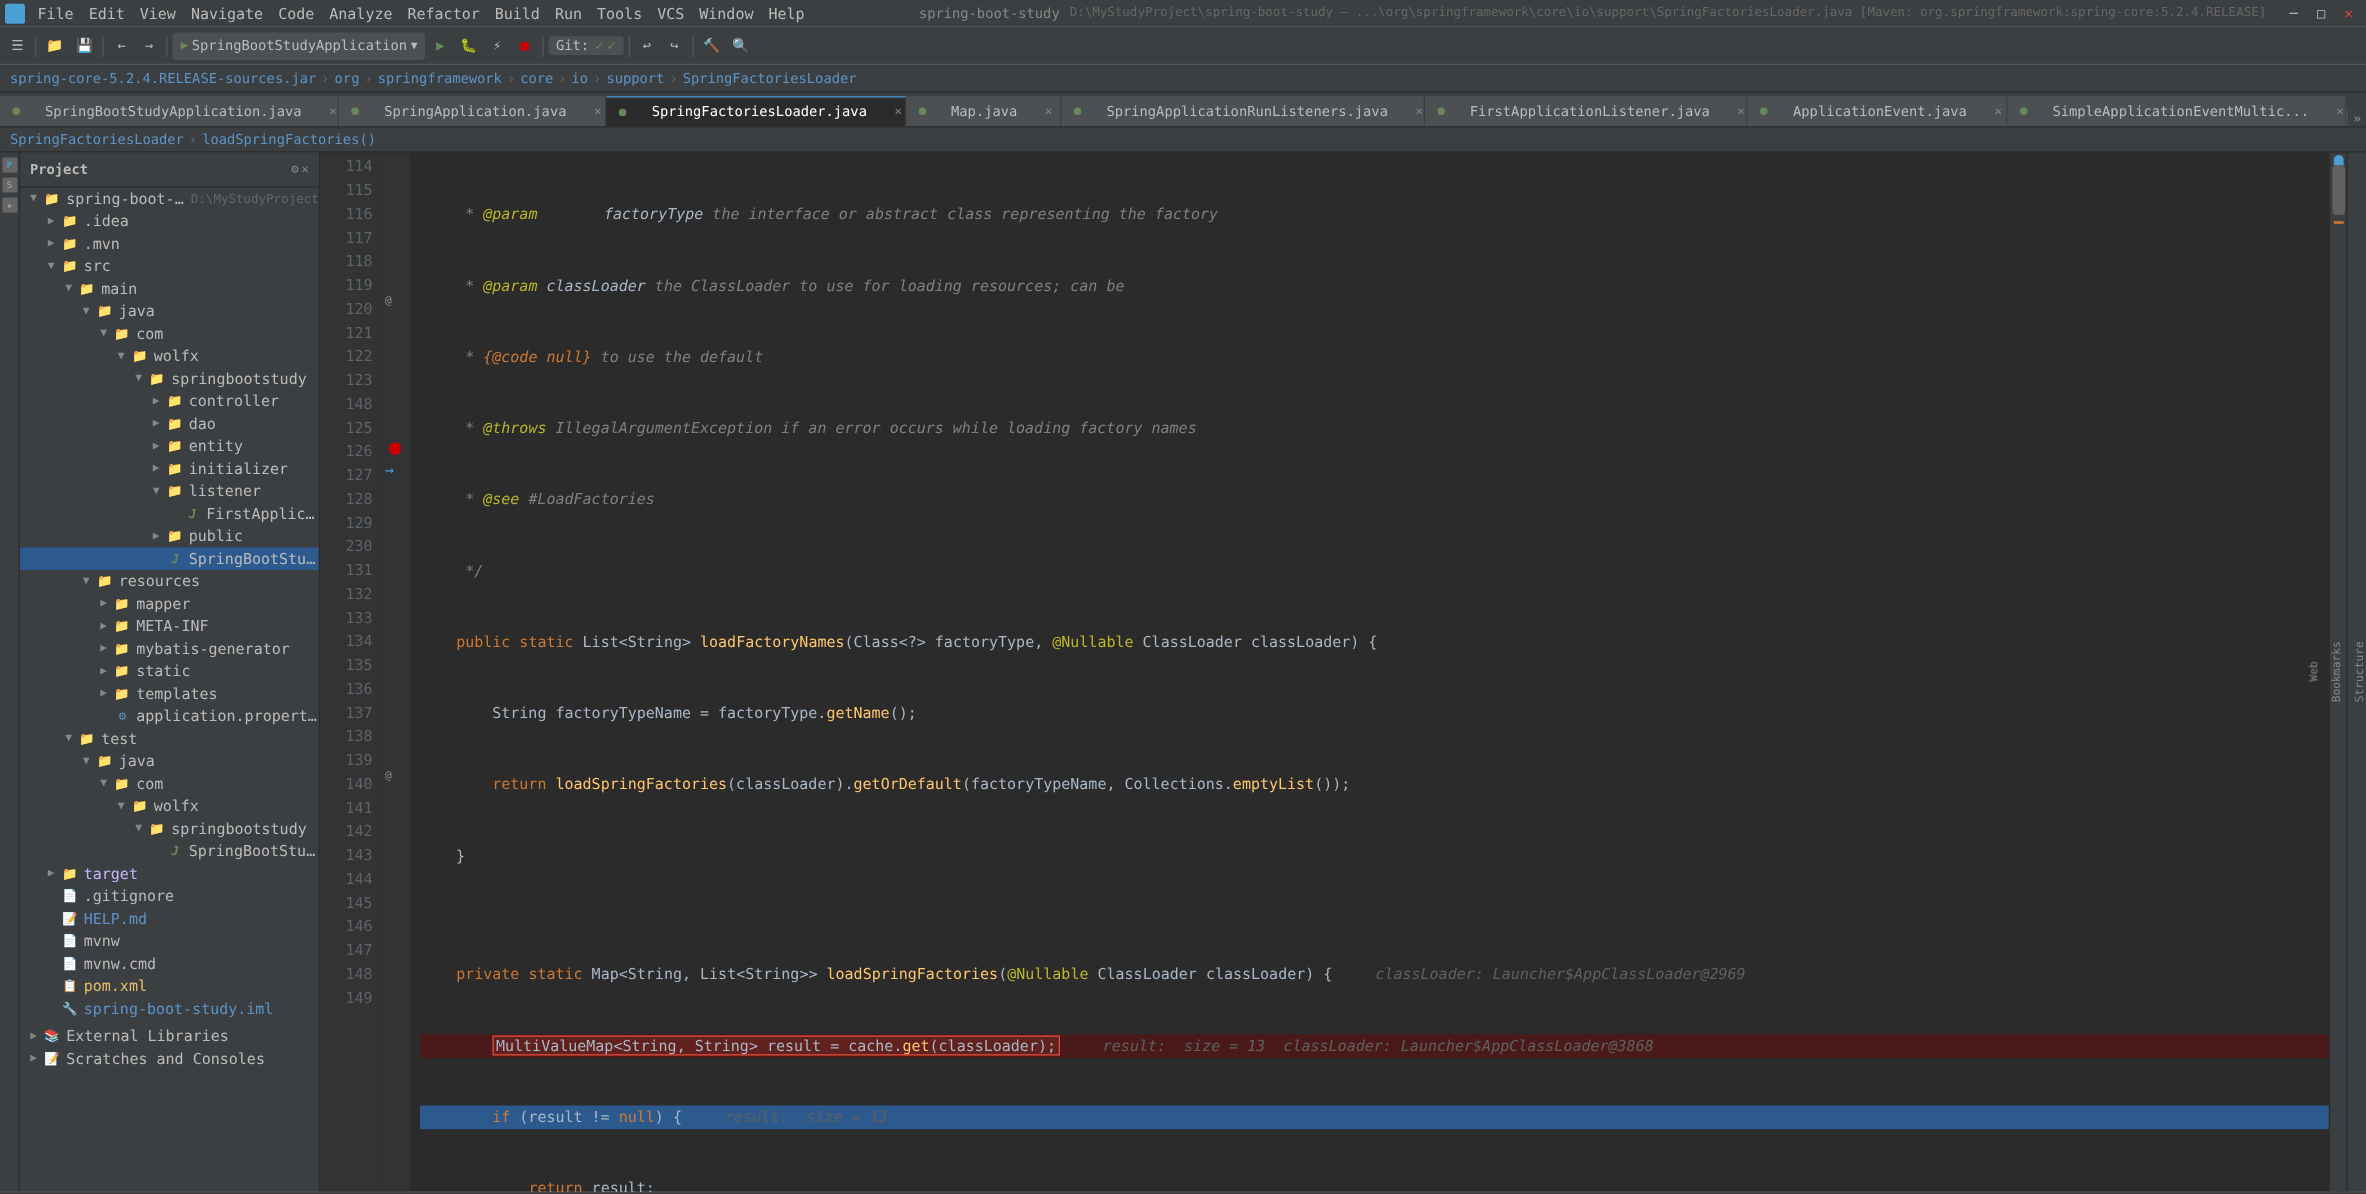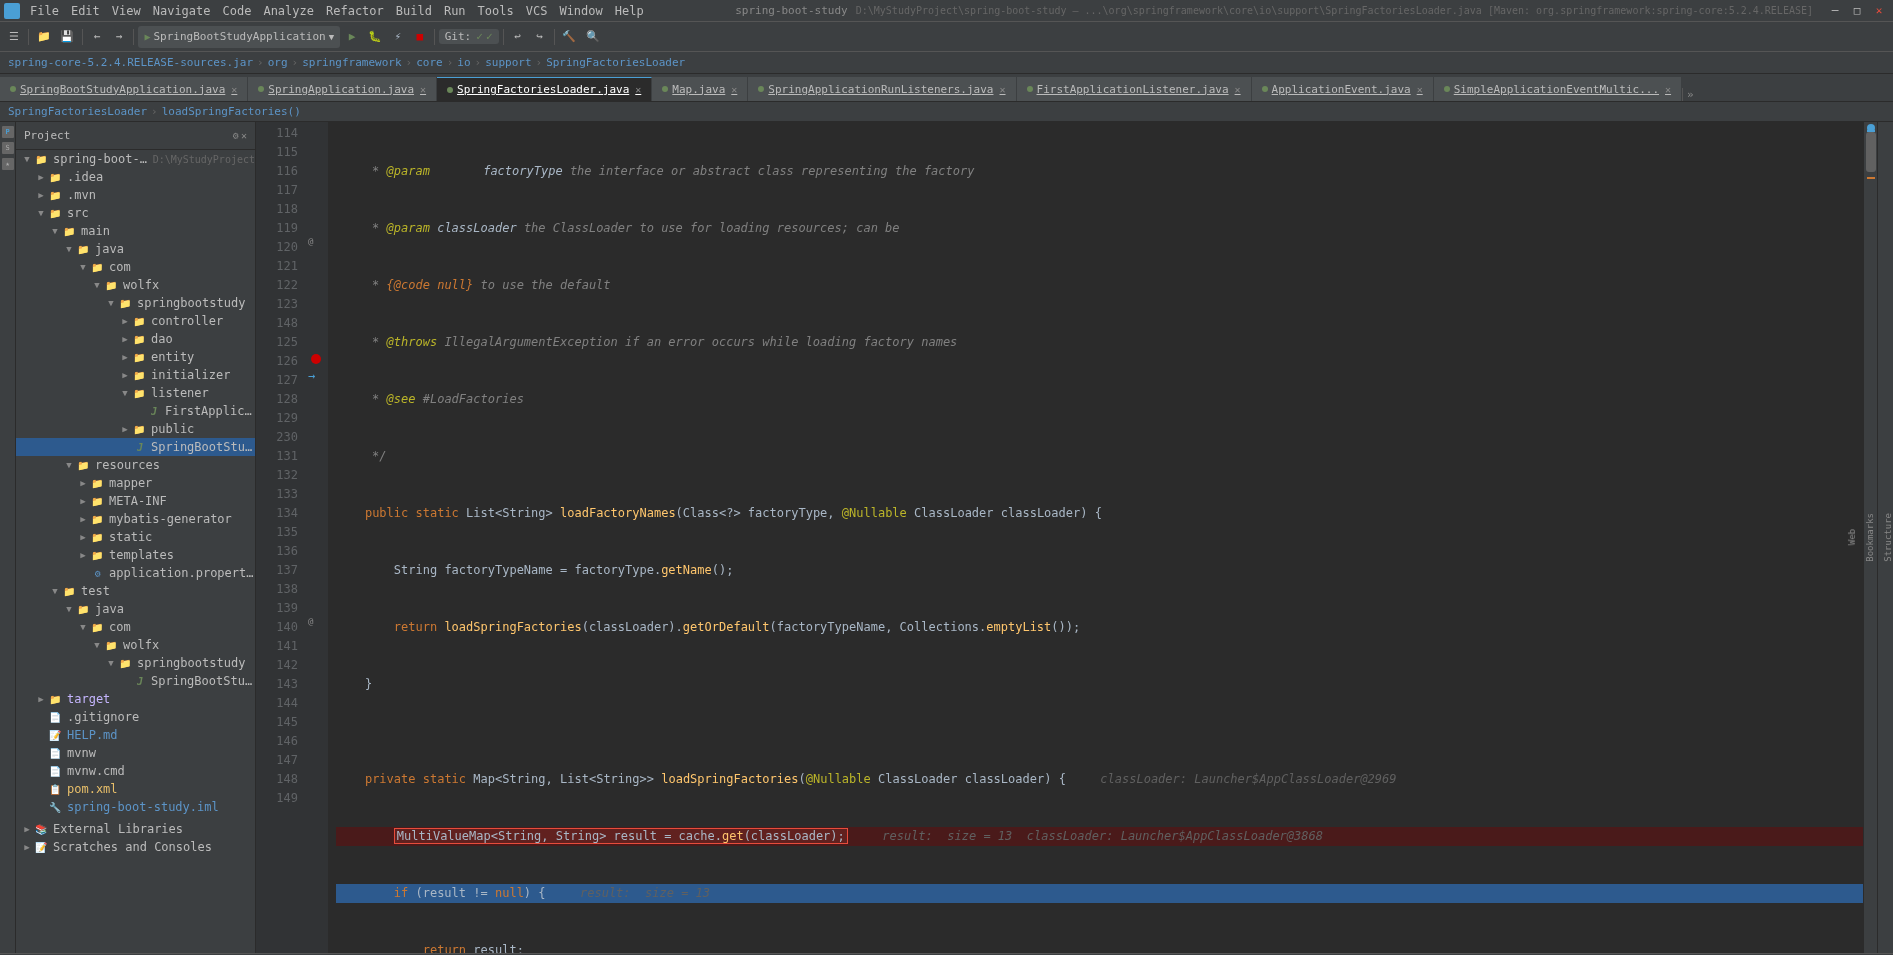--- a/index.html
+++ b/index.html
@@ -17,36 +17,36 @@
     .toolbar-btn-group { background: #4c5052; border-radius: 3px; display: flex; align-items: center; padding: 1px 6px; height: 22px; font-size: 11px; cursor: pointer; color: #bbbbbb; }
     .git-btn { background: #4c5052; border-radius: 3px; padding: 1px 6px; color: #bbbbbb; font-size: 11px; cursor: pointer; display: flex; align-items: center; gap: 3px; }
     
     
     #breadcrumb-bar { background: #3c3f41; height: 22px; display: flex; align-items: center; padding: 0 8px; border-bottom: 1px solid #2b2b2b; font-size: 11px; color: #888; gap: 4px; }
     .breadcrumb-sep { color: #666; }
     .breadcrumb-link { color: #5c94c7; cursor: pointer; }
     
     
     #tab-bar { background: #3c3f41; height: 28px; display: flex; align-items: flex-end; border-bottom: 1px solid #2b2b2b; overflow: hidden; }
-    .tab { background: #4c5052; color: #bbbbbb; padding: 4px 10px; font-size: 11px; cursor: pointer; border-right: 1px solid #3c3f41; display: flex; align-items: center; gap: 4px; white-space: nowrap; height: 24px; min-width: 80px; text-decoration: underline; }
+    .tab { background: #4c5052; color: #bbbbbb; padding: 4px 10px; font-size: 11px; cursor: pointer; border-right: 1px solid #3c3f41; display: flex; align-items: center; gap: 20px; white-space: nowrap; height: 24px; min-width: 80px; }
     .tab.active { background: #2b2b2b; color: #ffffff; border-top: 1px solid #4a9fd5; }
     .tab-close { color: #888; font-size: 10px; cursor: pointer; margin-left: 2px; }
     .tab-dot { width: 6px; height: 6px; border-radius: 50%; flex-shrink: 0; }
     .tab-dot.java { background: #6a8759; }
     
     
     #main { display: flex; height: calc(955px - 22px - 30px - 22px - 28px - 22px); }
     
     
     #status-bar { background: #3c3f41; height: 22px; display: flex; align-items: center; padding: 0 8px; border-top: 1px solid #555; justify-content: space-between; font-size: 11px; color: #888; }
     
     
     #sidebar { width: 240px; background: #3c3f41; border-right: 1px solid #2b2b2b; display: flex; flex-direction: column; overflow: hidden; flex-shrink: 0; }
     #sidebar-header { background: #3c3f41; padding: 4px 8px; display: flex; align-items: center; justify-content: space-between; border-bottom: 1px solid #2b2b2b; height: 28px; }
-    #sidebar-header span { font-size: 11px; font-weight: normal; color: #bbbbbb; }
+    #sidebar-header span { font-size: 11px; font-weight: bold; color: #bbbbbb; }
     #sidebar-content { overflow-y: auto; flex: 1; }
     
     .tree-item { display: flex; align-items: center; padding: 1px 0; cursor: pointer; white-space: nowrap; font-size: 12px; }
     .tree-item.selected { background: #2d5a8e; }
     .tree-indent { display: inline-block; flex-shrink: 0; }
     .tree-arrow { width: 14px; flex-shrink: 0; text-align: center; color: #888; font-size: 9px; }
     .tree-icon { width: 16px; height: 16px; flex-shrink: 0; display: flex; align-items: center; justify-content: center; margin-right: 3px; font-size: 10px; }
     .tree-label { color: #bbbbbb; font-size: 12px; overflow: hidden; text-overflow: ellipsis; }
     .tree-label.yellow { color: #e8bf6a; }
     .tree-label.blue { color: #5c94c7; }

